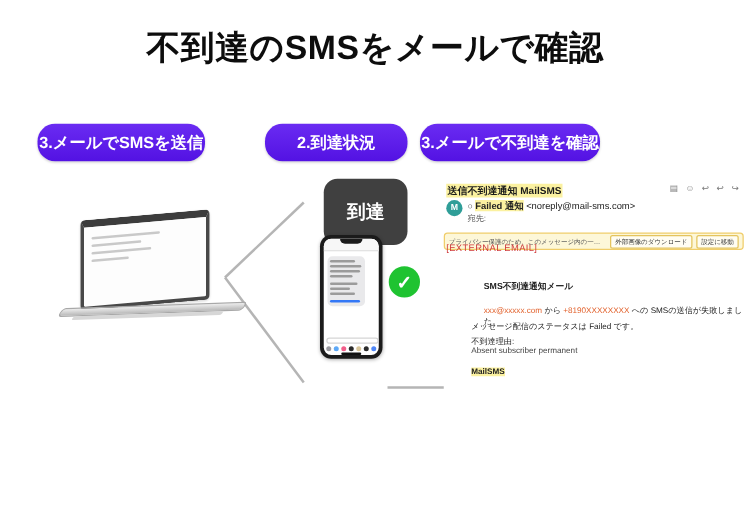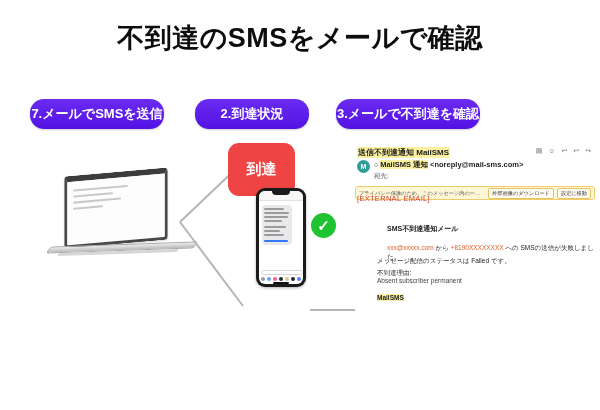--- a/index.html
+++ b/index.html
@@ -15,42 +15,42 @@
   
   .title { position:absolute; left:60px; right:60px; top:20px; text-align:center;
            font-size:27px; font-weight:800; color:#0d0d0d; letter-spacing:0.5px; }
 
   
   .step { position:absolute; top:99px; height:30px; border-radius:14px;
           background:linear-gradient(180deg,#6a2bf2,#5312e3); color:#ffffff;
           font-size:13px; font-weight:bold; display:flex; align-items:center; justify-content:center;
           box-shadow:0 1px 2px rgba(0,0,0,0.2); }
   .step1 { left:30px; width:134px; }
-  .step2 { left:195px; width:114px; }
+  .step2 { left:212px; width:114px; }
   .step3 { left:336px; width:144px; }
 
   
   .lines { position:absolute; left:0; top:0; width:600px; height:410px; pointer-events:none; }
 
   
   .laptop { position:absolute; left:48px; top:168px; width:140px; height:95px; }
   .laptop-screen { position:absolute; left:16px; top:4px; width:104px; height:72px;
                    background:#fdfdfd; border:3px solid #484848; border-top:6px solid #3c3c3c;
                    border-radius:4px; transform:rotate(-5deg) skewX(-5deg); box-shadow:0 1px 2px rgba(0,0,0,0.15); }
   .laptop-screen .sk { position:absolute; left:6px; height:2px; background:#c9c9c9; border-radius:1px; }
   .laptop-base { position:absolute; left:0px; top:76px; width:148px; height:7px;
                  background:linear-gradient(180deg,#ececec,#b9b9b9); border-radius:3px;
                  transform:rotate(-2deg) skewX(-35deg); border:1px solid #a8a8a8; }
   .laptop-base2 { position:absolute; left:10px; top:83px; width:120px; height:3px;
                   background:#d7d7d7; border-radius:2px; transform:rotate(-2deg) skewX(-35deg); }
 
   
   .status-pill { position:absolute; color:#ffffff; font-weight:bold; font-size:15px;
                  display:flex; align-items:center; justify-content:center; border-radius:11px; }
-  .delivered { left:228px; top:143px; width:67px; height:53px; background:#ef4444; }
+  .delivered { left:259px; top:143px; width:67px; height:53px; background:#404040; }
   .undelivered { left:243px; top:289px; width:67px; height:44px; background:#e8491e; }
 
   
   .phone { position:absolute; left:256px; top:188px; width:50px; height:99px;
            background:#1b1b1b; border-radius:9px; padding:3px; box-shadow:0 1px 3px rgba(0,0,0,0.3); }
   .phone-screen { position:relative; width:100%; height:100%; background:#ffffff; border-radius:6px; overflow:hidden; }
   .notch { position:absolute; left:50%; top:0; transform:translateX(-50%); width:18px; height:4px;
            background:#1b1b1b; border-radius:0 0 4px 4px; }
   .phone-header { position:absolute; left:0; top:0; width:100%; height:10px; border-bottom:1px solid #e3e3e3;
                   background:#f7f7f7; }
@@ -73,21 +73,21 @@
            font-size:7px; color:#222; }
   .email-subjrow { position:absolute; left:2px; top:2px; right:0; display:flex; justify-content:space-between; }
   .hl { background:#fbf1a0; }
   .email-subject { font-size:8px; font-weight:bold; color:#1a1a1a; padding:0 1px; }
   .email-icons { color:#7a7a7a; font-size:7px; letter-spacing:2px; margin-right:4px; }
   .email-sender { position:absolute; left:2px; top:15px; display:flex; gap:4px; }
   .avatar { width:13px; height:13px; border-radius:50%; background:#2f9e98; color:#fff; font-size:7px; font-weight:bold;
             display:flex; align-items:center; justify-content:center; flex:0 0 auto; }
   .sender-lines { line-height:1.45; }
   .sender-name { font-weight:bold; font-size:7.5px; }
-  .sender-addr { font-weight:bold; font-size:7.5px; color:#222;margin-top:20px; }
+  .sender-addr { font-weight:normal; font-size:7.5px; color:#222;margin-top:20px; }
   .to-label { font-size:6.5px; color:#555; }
   .privacy { position:absolute; left:0px; top:41px; width:240px; height:14px; background:#fdf7d8;
              border:1px solid #f0cd6a; border-radius:3px; display:flex; align-items:center; gap:3px; padding:0 3px; }
   .privacy-text { font-size:5.2px; color:#555; white-space:nowrap; overflow:hidden; text-overflow:ellipsis; flex:1; }
   .privacy-btn { font-size:5.2px; color:#333; background:#fffdf2; border:1px solid #e4c45e; border-radius:2px;
                  padding:1px 3px; white-space:nowrap; }
   .external { position:absolute; left:2px; top:49px; color:#d03a3a; font-size:7.5px; letter-spacing:0.3px;text-align:right; }
   .body-title { position:absolute; left:32px; top:79px; font-weight:bold; font-size:7px; }
   .body-from { position:absolute; left:32px; top:99px; font-size:6.5px; }
   .orange { color:#e2622d; }
@@ -98,21 +98,21 @@
 </style>
 </head>
 <body>
 
 <div id="canvas">
 
 
   <div class="title">不到達のSMSをメールで確認</div>
 
   <div class="step step1">
-    <span>7.メールでSMSを送信</span>
+    <span>3.メールでSMSを送信</span>
   </div>
   <div class="step step2">
     <span>2.到達状況</span>
   </div>
   <div class="step step3">
     <span>3.メールで不到達を確認</span>
   </div>
 
   <svg class="lines" viewBox="0 0 600 410">
     <line x1="180" y1="222" x2="243" y2="162" stroke="#b5b5b5" stroke-width="2"></line>
@@ -179,21 +179,21 @@
         <span>↩</span>
         <span>↪</span>
       </span>
     </div>
 
     <div class="email-sender">
       <div class="avatar">M</div>
       <div class="sender-lines">
         <div>
           <span>○</span>
-          <span class="sender-name hl">MailSMS 通知</span>
+          <span class="sender-name hl">Failed 通知</span>
           <span class="sender-addr">&lt;noreply@mail-sms.com&gt;</span>
         </div>
         <div class="to-label">宛先:</div>
       </div>
     </div>
 
     <div class="privacy">
       <span class="privacy-text">プライバシー保護のため、このメッセージ内の一部の外部画像はダウンロード…</span>
       <span class="privacy-btn">外部画像のダウンロード</span>
       <span class="privacy-btn">設定に移動</span>

